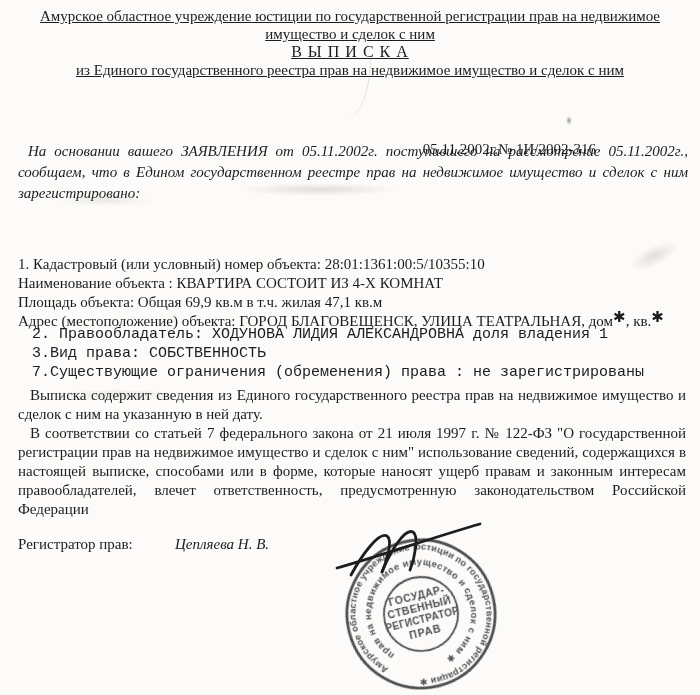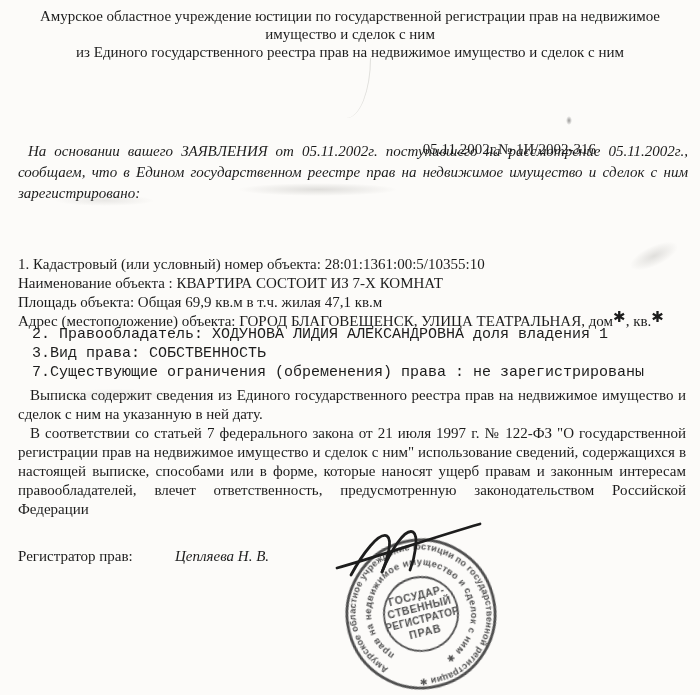--- a/index.html
+++ b/index.html
@@ -8,72 +8,73 @@
     font-family:"Liberation Serif","DejaVu Serif",serif;
     background:#ffffff;
   }
   .page{
     position:relative;width:700px;height:695px;overflow:hidden;
     background:#fcfbf9;
     color:#1c1c1c;
     font-size:15px;
   }
   
-  .header{position:absolute;top:7px;left:0;width:700px;text-align:center;line-height:18px;}
+  .header{position:absolute;top:7px;left:0;width:700px;text-align:center;line-height:18px;text-decoration:underline;}
   .header .title{font-size:16px;letter-spacing:1px;margin-top:0;}
   
   .daterow{position:absolute;top:111px;left:18px;width:578px;display:flex;justify-content:flex-end;margin-top:30px;}
   
   .intro{position:absolute;top:141px;left:18px;width:670px;margin:0;line-height:21px;text-indent:10px;text-align:justify;font-style:italic;}
   
   .section1{position:absolute;top:216px;left:18px;width:680px;line-height:19px;margin-top:39px;}
   .section2{position:absolute;top:325px;left:32px;width:680px;line-height:19px;font-family:Liberation Mono, monospace;}
   .star{
     font-family:"Liberation Sans","DejaVu Sans",sans-serif;
     font-weight:bold;font-size:15px;line-height:0;
     vertical-align:4px;
   }
   
   .notes{position:absolute;top:386px;left:18px;width:668px;line-height:19px;}
   .notes p{margin:0;text-indent:12px;text-align:justify;}
   
-  .registrar{position:absolute;top:536px;left:18px;width:420px;height:20px;margin-top:12px;}
+  .registrar{position:absolute;top:536px;left:18px;width:420px;height:20px;}
   .registrar .rname{position:absolute;left:157px;top:0;font-style:italic;}
   
   .stampwrap{position:absolute;left:321px;top:517px;width:200px;height:178px;}
   
   .smudge{position:absolute;border-radius:50%;pointer-events:none;}
   .sm1{top:183px;left:238px;width:160px;height:13px;background:radial-gradient(closest-side,rgba(120,118,112,.22),rgba(120,118,112,0));}
   .sm2{top:195px;left:55px;width:100px;height:11px;background:radial-gradient(closest-side,rgba(120,118,112,.14),rgba(120,118,112,0));}
   .sm3{top:389px;left:50px;width:130px;height:12px;background:radial-gradient(closest-side,rgba(110,108,102,.15),rgba(110,108,102,0));}
   .sm4{top:246px;left:628px;width:52px;height:20px;transform:rotate(-25deg);background:radial-gradient(closest-side,rgba(110,108,102,.20),rgba(110,108,102,0));}
   .sm5{top:116px;left:566px;width:6px;height:9px;background:radial-gradient(closest-side,rgba(70,70,70,.55),rgba(70,70,70,0));}
   .crease{position:absolute;top:58px;left:330px;width:40px;height:60px;border-right:1px solid rgba(140,138,132,.25);border-radius:0 0 60% 0/0 0 100% 0;pointer-events:none;}
 </style>
 </head>
 <body>
 
 <div class="page">
 
   <div class="header">
     <div>Амурское областное учреждение юстиции по государственной регистрации прав на недвижимое</div>
     <div>имущество и сделок с ним</div>
+    <div class="title">В Ы П И С К А</div>
     <div>из Единого государственного реестра прав на недвижимое имущество и сделок с ним</div>
   </div>
 
   <div class="daterow">
     <span>05.11.2002г.</span>
     <span>№ 1И/2002-316</span>
   </div>
 
   <p class="intro">На  основании вашего ЗАЯВЛЕНИЯ от 05.11.2002г. поступившего на рассмотрение 05.11.2002г., сообщаем, что в Едином государственном реестре прав на недвижимое имущество и сделок с ним зарегистрировано:</p>
 
   <div class="section1">
     <div>1. Кадастровый (или условный) номер объекта: 28:01:1361:00:5/10355:10</div>
-    <div>Наименование объекта : КВАРТИРА СОСТОИТ ИЗ 7-Х КОМНАТ</div>
+    <div>Наименование объекта : КВАРТИРА СОСТОИТ ИЗ 4-Х КОМНАТ</div>
     <div>Площадь объекта: Общая 69,9 кв.м в т.ч. жилая 47,1 кв.м</div>
     <div><span>Адрес (местоположение) объекта: ГОРОД БЛАГОВЕЩЕНСК, УЛИЦА ТЕАТРАЛЬНАЯ, дом</span><span class="star">✱</span><span>, кв.</span><span class="star">✱</span></div>
   </div>
 
   <div class="section2">
     <div>2. Правообладатель: ХОДУНОВА ЛИДИЯ АЛЕКСАНДРОВНА доля владения 1</div>
     <div>3.Вид права: СОБСТВЕННОСТЬ</div>
     <div>7.Существующие ограничения (обременения) права : не зарегистрированы</div>
   </div>
 

